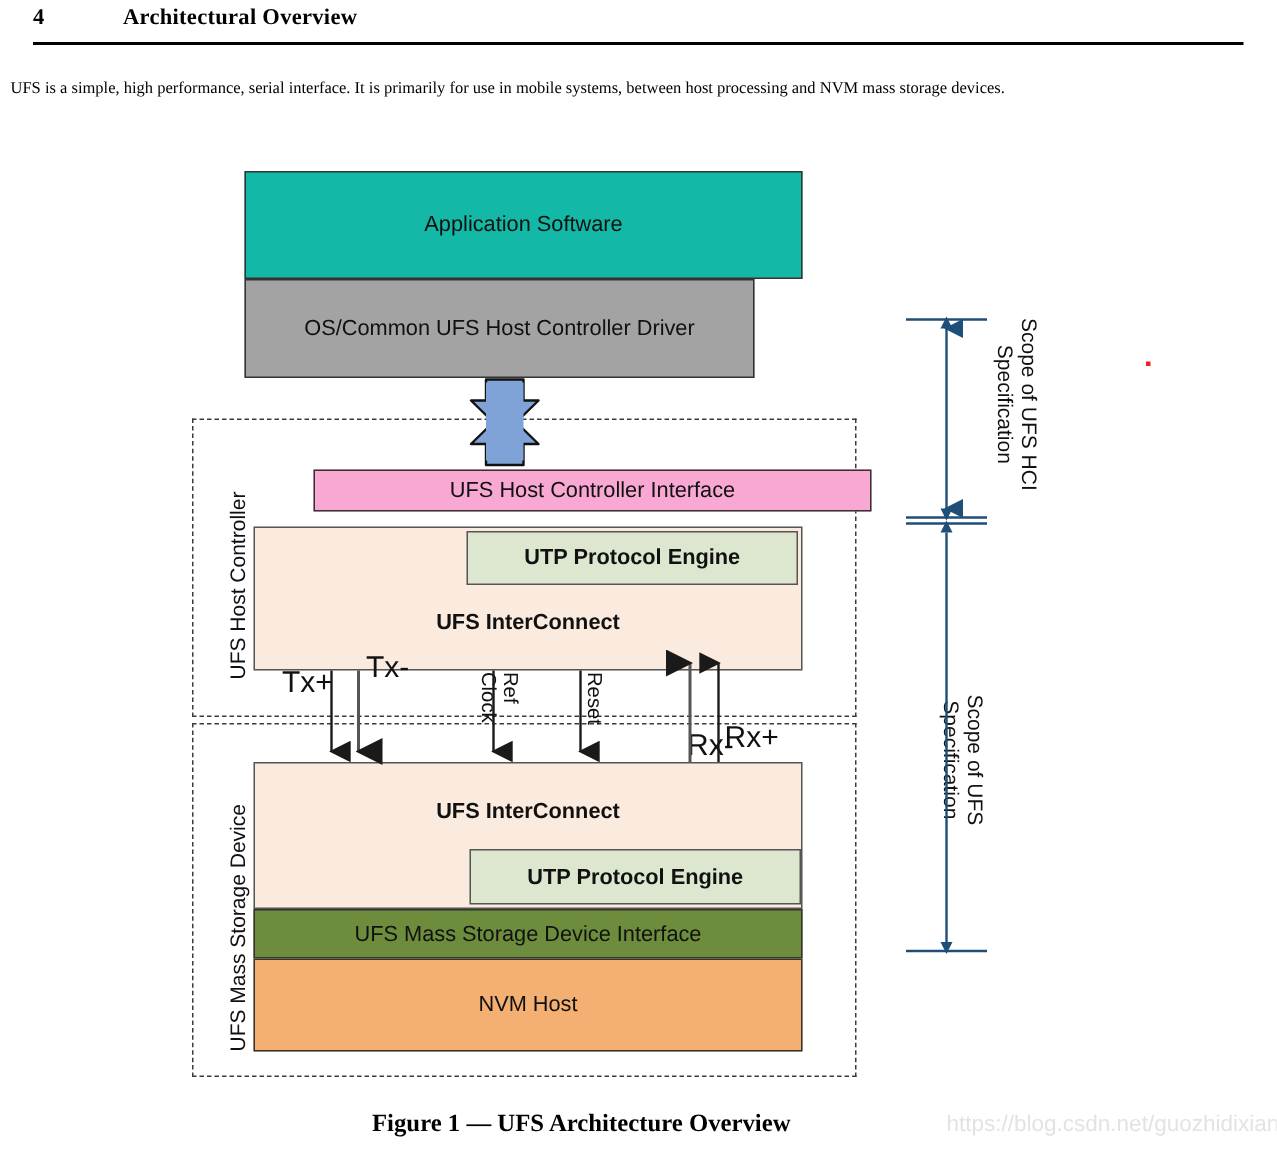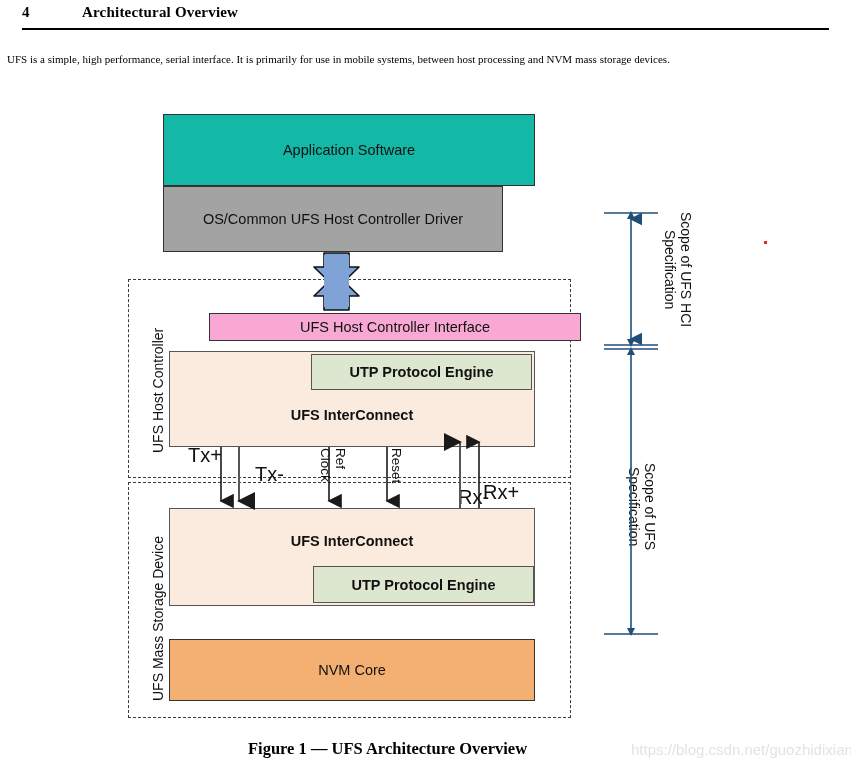--- a/index.html
+++ b/index.html
@@ -206,27 +206,30 @@
   <div class="vlabel" style="left:150px; top:596px;">UFS Mass Storage Device</div>
 
   <div class="block thin" style="left:169px; top:403px; width:366px; height:98px; background:#fbeade;">
     <span style="position:absolute; left:0; right:0; top:24px; text-align:center;">UFS InterConnect</span>
   </div>
 
   <div class="block thin" style="left:313px; top:461px; width:221px; height:37px; background:#dde6ce;">
     <span>UTP Protocol Engine</span>
   </div>
 
+  <div class="block" style="left:169px; top:501px; width:366px; height:33px; background:#6d8c3c;">
+    <span>UFS Mass Storage Device Interface</span>
+  </div>
 
   <div class="block" style="left:169px; top:534px; width:366px; height:62px; background:#f4b073;">
-    <span>NVM Core</span>
+    <span>NVM Host</span>
   </div>
 
   <div class="sig-label" style="left:188px; top:339px;">Tx+</div>
-  <div class="sig-label" style="left:244px; top:358px;margin-left:11px;">Tx-</div>
+  <div class="sig-label" style="left:244px; top:329px;">Tx-</div>
   <div class="vlabel-cw" style="left:348px; top:343px;">Ref</div>
   <div class="vlabel-cw" style="left:333px; top:343px;">Clock</div>
   <div class="vlabel-cw" style="left:404px; top:343px;">Reset</div>
   <div class="sig-label" style="left:458px; top:381px;">Rx-</div>
   <div class="sig-label" style="left:483px; top:376px;">Rx+</div>
 
   <div class="scope-label" style="left:694px; top:107px;">
     <span>Scope of UFS HCI</span><br>
     <span>Specification</span>
   </div>

